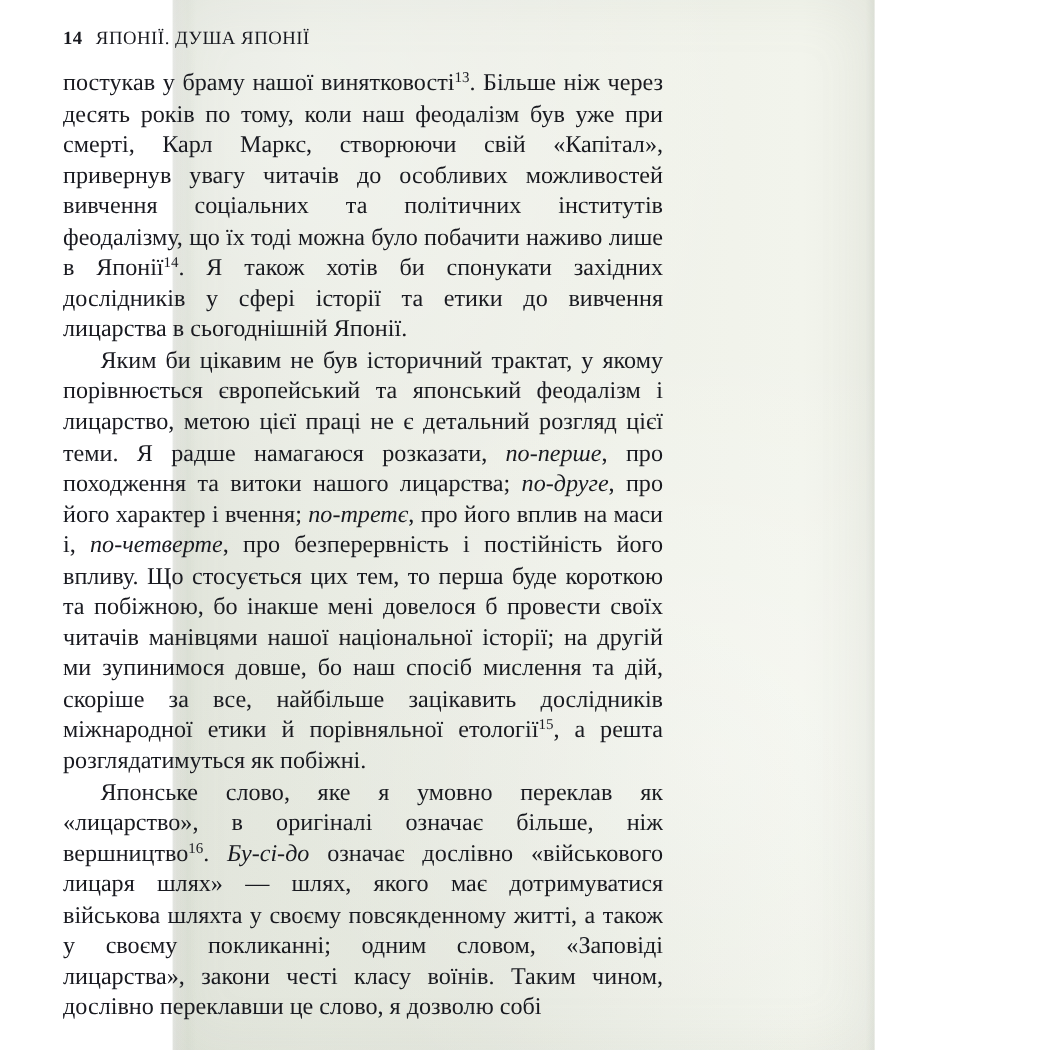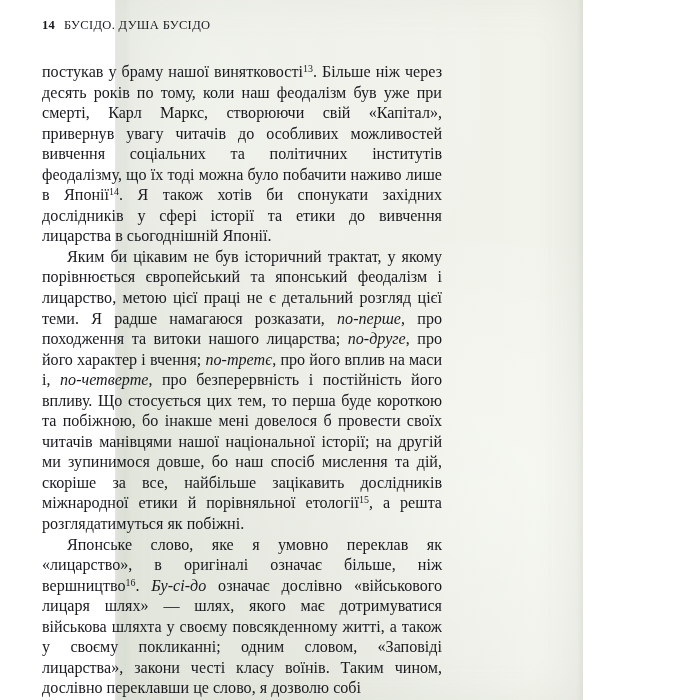--- a/index.html
+++ b/index.html
@@ -85,21 +85,21 @@
     font-size: 12.5px;
     margin-right: 9px;
   }
   .running-head .title {
     font-size: 12.5px;
     letter-spacing: 0.35px;
   }
 
   .body-text {
     position: absolute;
-    top: 62px;
+    top: 46px;
     left: 0;
     width: 400px;
     font-size: 16.1px;
     line-height: 20.55px;
     text-align: justify;
     text-justify: inter-word;
     hyphens: manual;
   }
   .body-text p {
     margin: 0;
@@ -120,21 +120,21 @@
 <body>
 
 <div id="screenshot">
 
   <div id="page"></div>
   <div id="gutter"></div>
 
   <div class="content">
 
     <div class="running-head">
-      <span class="folio">14</span><span class="title">БУСІДО. ДУША БУСІДО</span>
+      <span class="folio">14</span><span class="title">ЯПОНІЇ. ДУША ЯПОНІЇ</span>
     </div>
 
     <div class="body-text" id="body-text">
         <p><span>постукав у браму нашої винятковості</span><sup>13</sup><span>. Більше ніж через десять років по тому, коли наш феодалізм був уже при смерті, Карл Маркс, створюючи свій «Капітал», привернув увагу читачів до особливих можливостей вивчення соціальних та політичних інститутів феодалізму, що їх тоді можна було побачити наживо лише в Японії</span><sup>14</sup><span>. Я також хотів би спонукати західних дослідників у сфері історії та етики до вивчення лицарства в сьогоднішній Японії.</span></p>
         <p class="indent"><span>Яким би цікавим не був історичний трактат, у якому порівнюється європейський та японський феодалізм і лицарство, метою цієї праці не є детальний розгляд цієї теми. Я радше намагаюся розказати, </span><i>по-перше</i><span>, про походження та витоки нашого лицарства; </span><i>по-друге</i><span>, про його характер і вчення; </span><i>по-третє</i><span>, про його вплив на маси і, </span><i>по-четверте</i><span>, про безперервність і постійність його впливу. Що стосується цих тем, то перша буде короткою та побіжною, бо інакше мені довелося б провести своїх читачів манівцями нашої національної історії; на другій ми зупинимося довше, бо наш спосіб мислення та дій, скоріше за все, найбільше зацікавить дослідників міжнародної етики й порівняльної етології</span><sup>15</sup><span>, а решта розглядатимуться як побіжні.</span></p>
         <p class="indent"><span>Японське слово, яке я умовно переклав як «лицарство», в оригіналі означає більше, ніж вершництво</span><sup>16</sup><span>. </span><i>Бу-сі-до</i><span> означає дослівно «військового лицаря шлях» — шлях, якого має дотримуватися військова шляхта у своєму повсякденному житті, а також у своєму покликанні; одним словом, «Заповіді лицарства», закони честі класу воїнів. Таким чином, дослівно переклавши це слово, я дозволю собі</span></p>
       </div>
 
   </div>
 </div>

